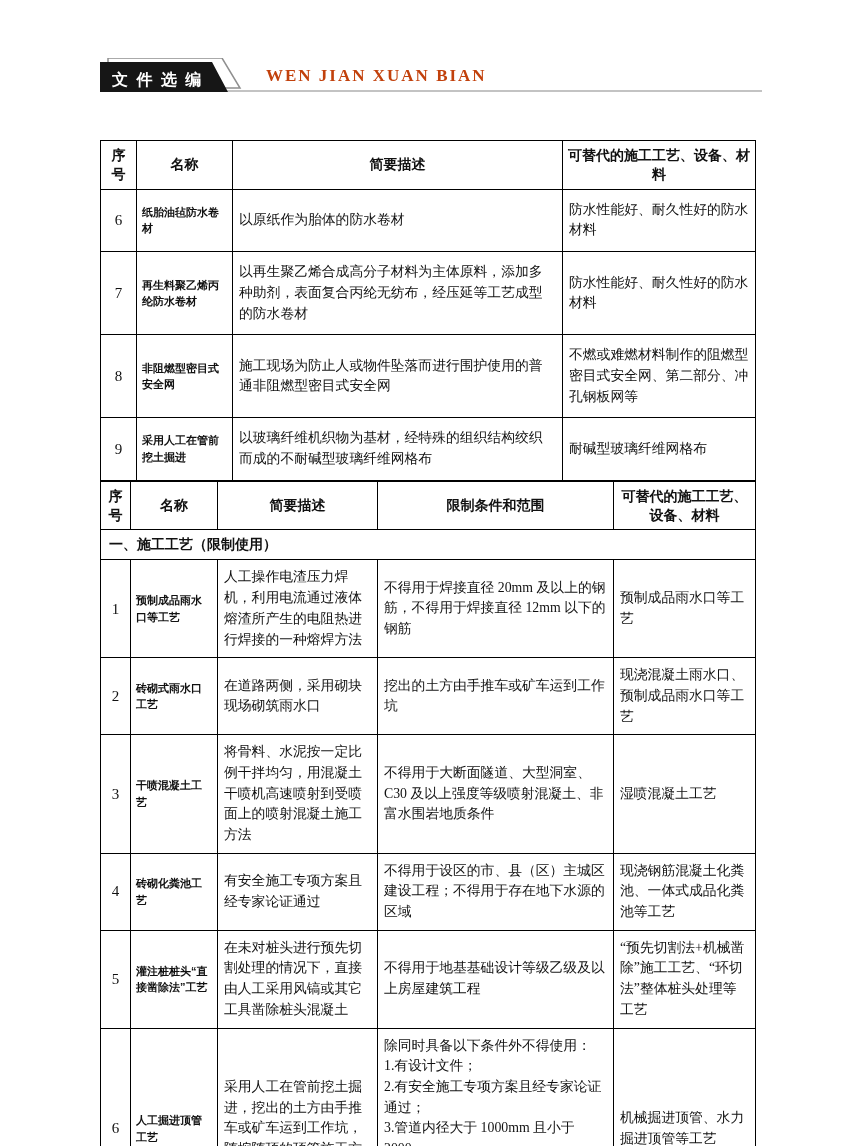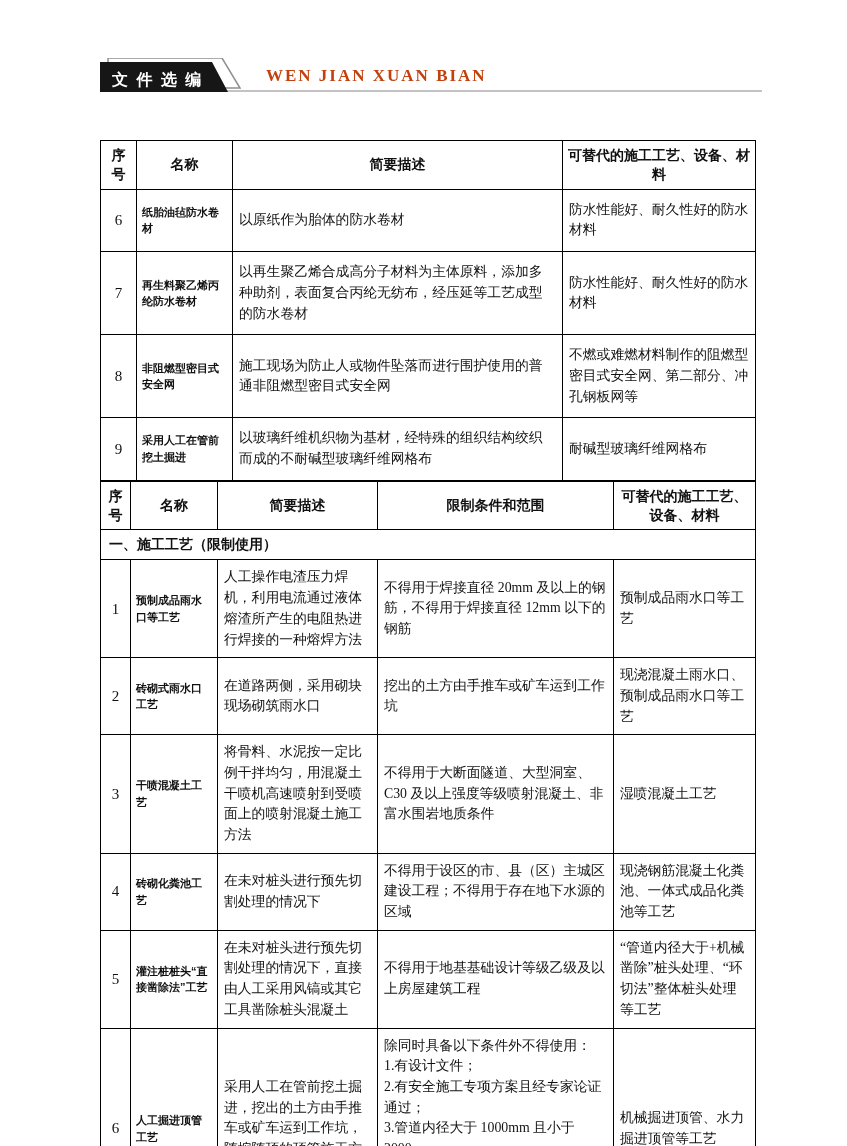--- a/index.html
+++ b/index.html
@@ -147,30 +147,30 @@
       <tr>
         <td class="no">3</td>
         <td class="name">干喷混凝土工艺</td>
         <td class="body-text">将骨料、水泥按一定比例干拌均匀，用混凝土干喷机高速喷射到受喷面上的喷射混凝土施工方法</td>
         <td class="body-text">不得用于大断面隧道、大型洞室、C30 及以上强度等级喷射混凝土、非富水围岩地质条件</td>
         <td class="body-text">湿喷混凝土工艺</td>
       </tr>
       <tr>
         <td class="no">4</td>
         <td class="name">砖砌化粪池工艺</td>
-        <td class="body-text">在未对桩头进行预先切割处理的情况下</td>
+        <td class="body-text">有安全施工专项方案且经专家论证通过</td>
         <td class="body-text">不得用于设区的市、县（区）主城区建设工程；不得用于存在地下水源的区域</td>
         <td class="body-text">现浇钢筋混凝土化粪池、一体式成品化粪池等工艺</td>
       </tr>
       <tr>
         <td class="no">5</td>
         <td class="name">灌注桩桩头“直接凿除法”工艺</td>
         <td class="body-text">在未对桩头进行预先切割处理的情况下，直接由人工采用风镐或其它工具凿除桩头混凝土</td>
         <td class="body-text">不得用于地基基础设计等级乙级及以上房屋建筑工程</td>
-        <td class="body-text">“管道内径大于+机械凿除”桩头处理、“环切法”整体桩头处理等工艺</td>
+        <td class="body-text">“预先切割法+机械凿除”施工工艺、“环切法”整体桩头处理等工艺</td>
       </tr>
       <tr>
         <td class="no">6</td>
         <td class="name">人工掘进顶管工艺</td>
         <td class="body-text">采用人工在管前挖土掘进，挖出的土方由手推车或矿车运到工作坑，随挖随顶的顶管施工方法</td>
         <td class="body-text pre">除同时具备以下条件外不得使用：
 1.有设计文件；
 2.有安全施工专项方案且经专家论证通过；
 3.管道内径大于 1000mm 且小于 2000mm；
 4.单段顶进长度小于 90m；

